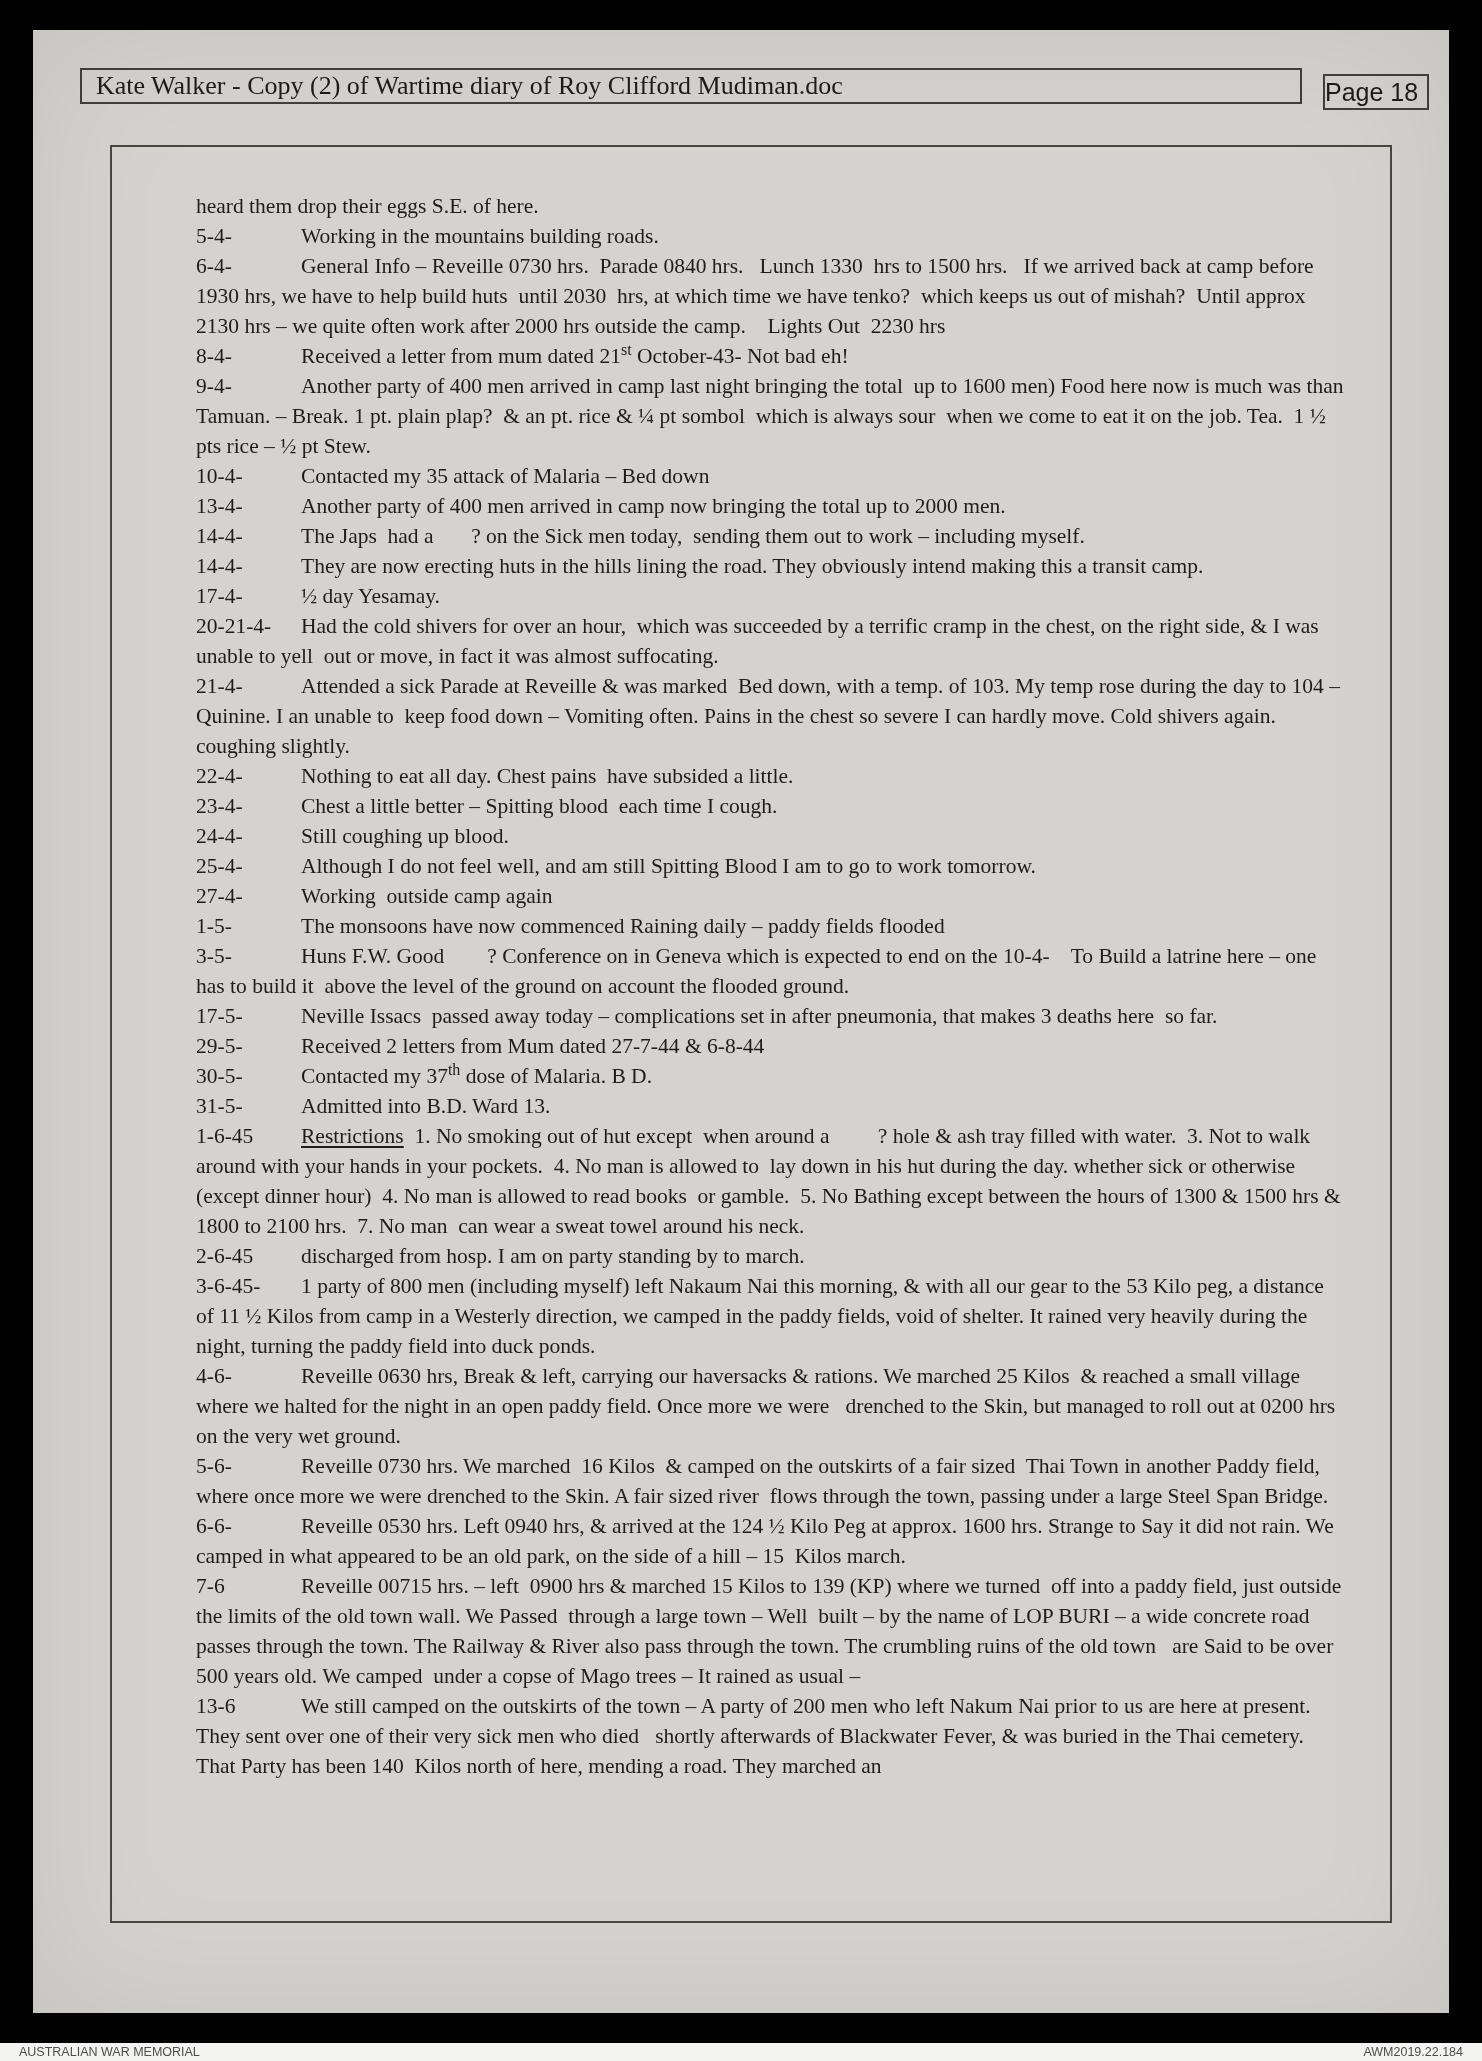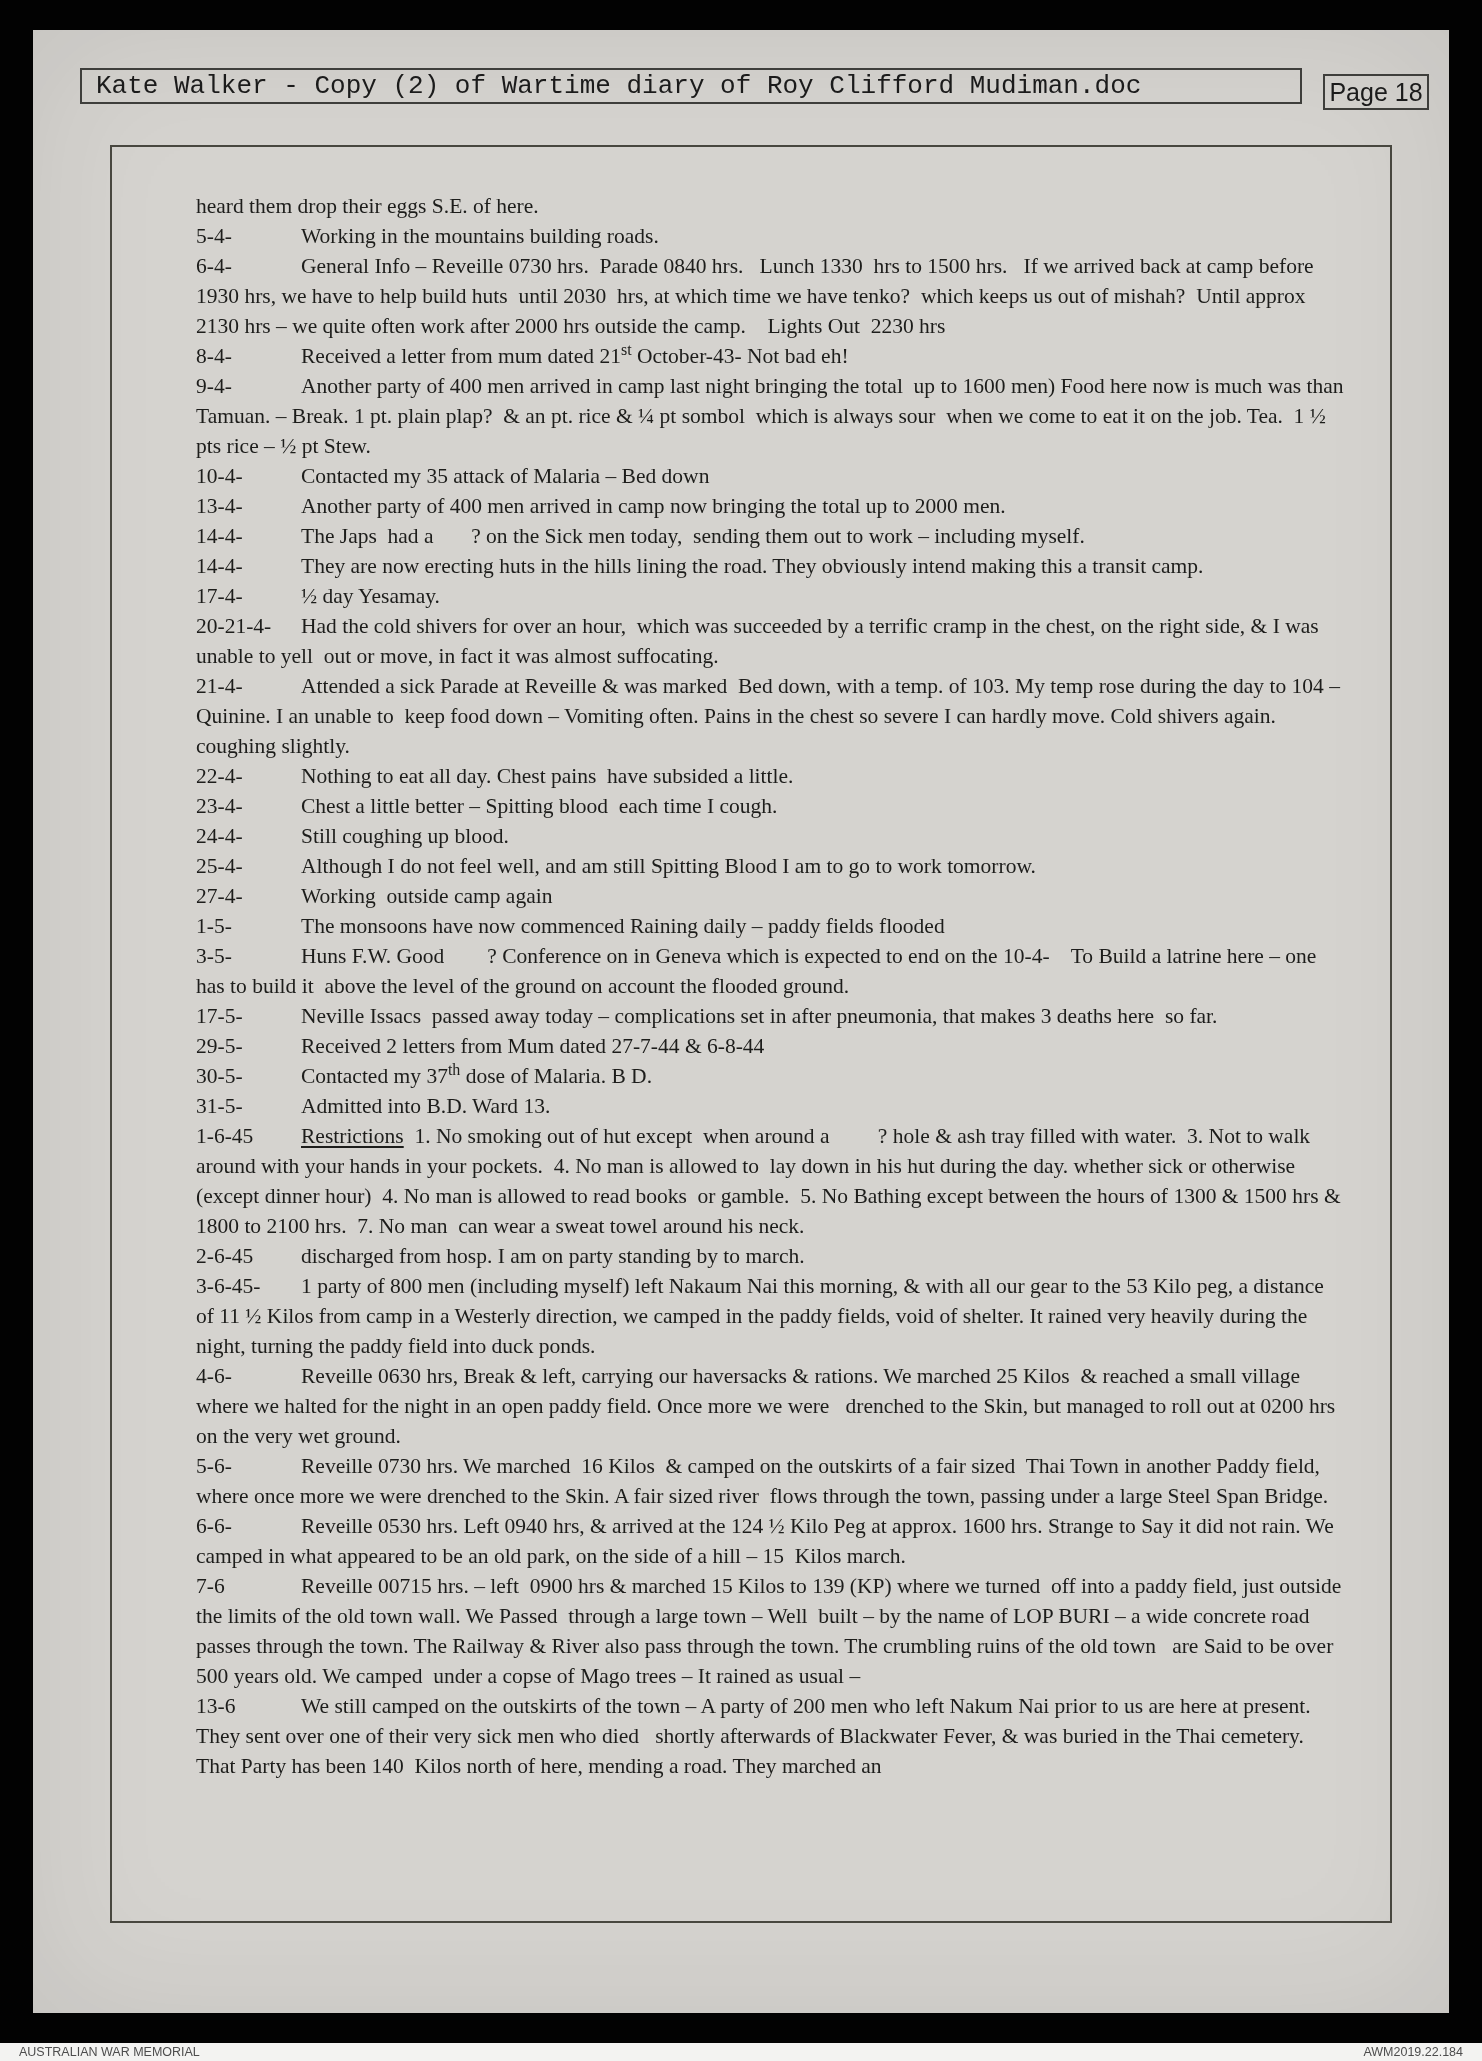--- a/index.html
+++ b/index.html
@@ -3,24 +3,24 @@
 <meta charset="utf-8">
 <style>
   html,body{margin:0;padding:0;background:#000;}
   .canvas{position:relative;width:1482px;height:2061px;background:#020202;overflow:hidden;
           font-family:"Liberation Serif", serif;}
   .paper{position:absolute;left:33px;top:30px;width:1416px;height:1983px;
          background:#d5d3cf;box-shadow:inset 0 0 140px rgba(0,0,0,0.08);}
   
   .title-box{position:absolute;left:47px;top:38px;width:1222px;height:36px;
              border:2px solid #3e3e3b;display:flex;align-items:center;padding-left:14px;
-             box-sizing:border-box;font-family:Liberation Mono, monospace;
+             box-sizing:border-box;font-family:Liberation Serif, serif;
              font-size:26px;color:#1b1b1b;white-space:nowrap;overflow:hidden;}
   .page-box{position:absolute;left:1290px;top:44px;width:106px;height:36px;
-            border:2px solid #3e3e3b;display:flex;align-items:center;justify-content:center;
+            border:2px solid #3e3e3b;display:flex;align-items:center;justify-content:flex-start;
             box-sizing:border-box;font-family:"Liberation Sans", sans-serif;
             font-size:25px;color:#1b1b1b;}
   
   .inner-page{position:absolute;left:77px;top:115px;width:1282px;height:1778px;
               border:2px solid #48473f;box-sizing:border-box;
               padding:44px 44px 0 84px;overflow:hidden;}
   .entry{margin:0;font-size:21.5px;line-height:30px;color:#1d1d1b;white-space:pre-wrap;}
   .entry .date{display:inline-block;min-width:105px;white-space:pre;}
   .entry .sup{font-size:16px;vertical-align:super;line-height:0;}
   .entry .u{text-decoration:underline;text-underline-offset:3px;}

